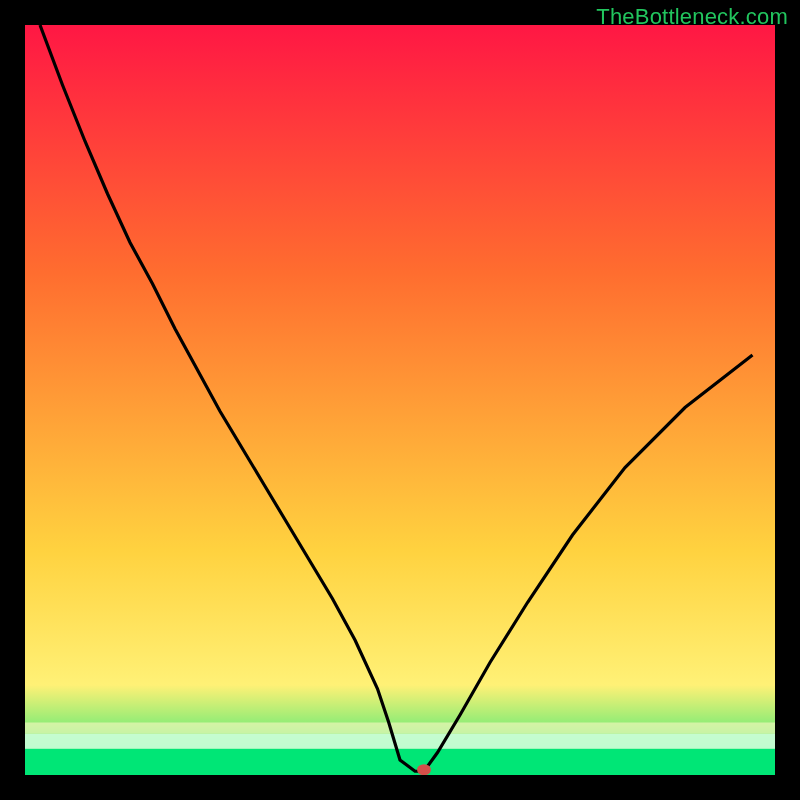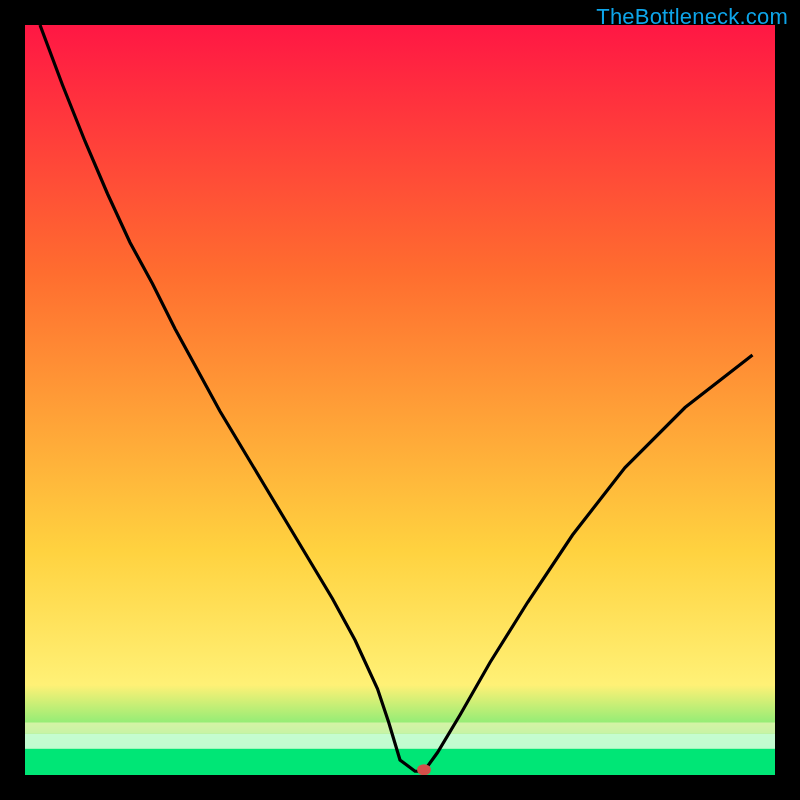--- a/index.html
+++ b/index.html
@@ -16,21 +16,21 @@
     left: 0;
     top: 0;
     width: 800px;
     height: 800px;
     background: #000;
   }
   .watermark {
     position: absolute;
     top: 4px;
     right: 12px;
-    color: #0ea5e9;
+    color: #22c55e;
     font-size: 22px;
     font-weight: 500;
     letter-spacing: 0.2px;
     user-select: none;
   }
   .plot-wrap {
     position: absolute;
     left: 25px;
     top: 25px;
     width: 750px;

